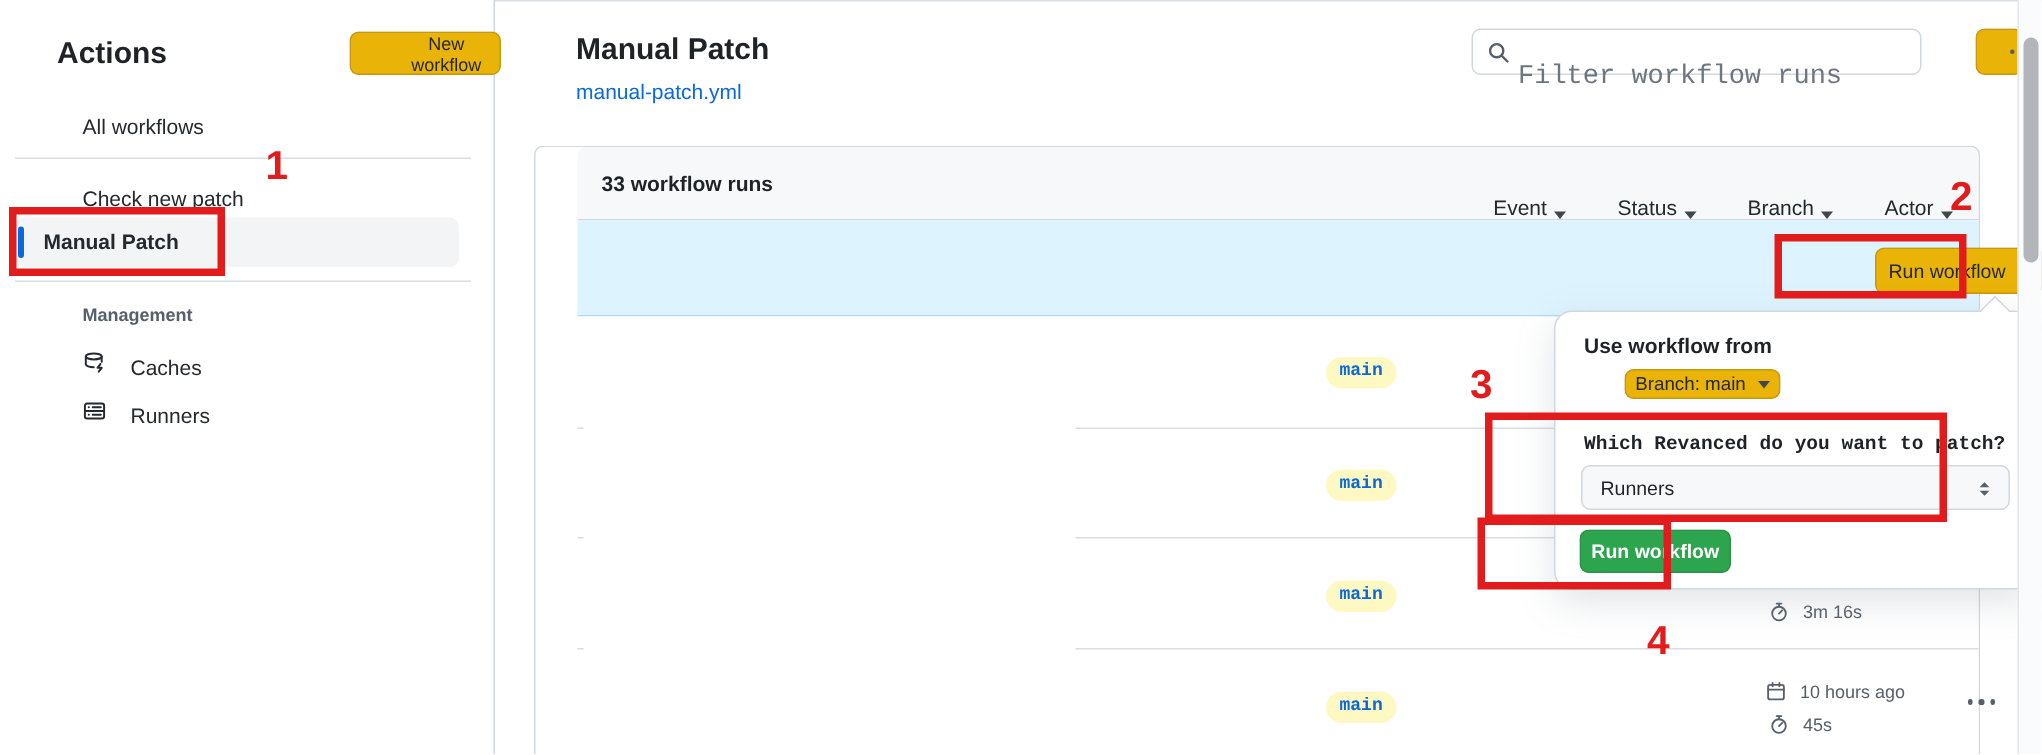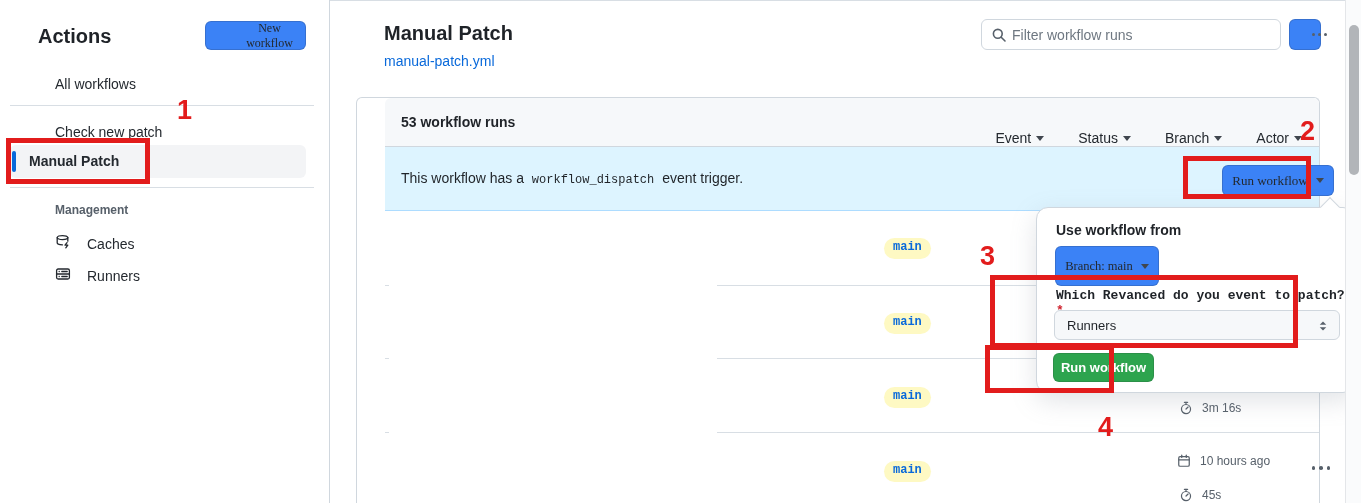--- a/index.html
+++ b/index.html
@@ -10,55 +10,55 @@
   .mono { font-family:"Liberation Mono","DejaVu Sans Mono",monospace; }
 
   
   .hairline { left:0; top:0; width:1361px; height:1px; background:#d8dee4; }
   .tab-indicator { left:170px; top:0; width:66px; height:3px; background:#fd8c73; border-radius:0 0 2px 2px; }
 
   
   .sidebar { left:0; top:0; width:330px; height:503px; border-right:1px solid #d0d7de; background:#fff; }
   .sb-title { left:10px; top:25px; font-size:20px; font-weight:700; }
   .btn { display:inline-flex; align-items:center; justify-content:center; gap:8px;
-         background:#3b82f6; border:1px solid rgba(31,35,40,.18); border-radius:6px;
-         color:#24292f; cursor:pointer; font-family:Liberation Serif, serif; }
+         background:#eab308; border:1px solid rgba(31,35,40,.18); border-radius:6px;
+         color:#24292f; cursor:pointer; font-family:Liberation Sans, sans-serif;margin-left:28px; }
   .new-wf-btn { left:205px; top:21px; width:101px; height:29px; font-size:12px; }
   .nav-label { font-size:14px; color:#24292f; }
   .sb-item-all { left:27px; top:76px; }
   .sb-div1 { left:10px; top:105px; width:304px; height:1px; background:#d8dee4; }
   .sb-item-check { left:27px; top:124px; }
   .sb-selected { left:10px; top:145px; width:296px; height:33px; background:#f3f4f6; border-radius:6px; }
   .sb-accent { position:absolute; left:2px; top:6px; width:4px; height:21px; background:#0969da; border-radius:3px; }
   .sb-selected .nav-label { position:absolute; left:19px; top:8px; font-weight:700; }
   .sb-div2 { left:10px; top:187px; width:304px; height:1px; background:#d8dee4; }
   .sb-mgmt { left:27px; top:203px; font-size:12px; font-weight:700; color:#57606a; }
   .sb-row { display:flex; align-items:center; gap:16px; }
   .sb-caches { left:27px; top:234px; }
   .sb-runners { left:27px; top:266px;justify-content:center; }
 
   
   .page-title { left:356px; top:22px; font-size:20px; font-weight:700; }
   .file-link { left:356px; top:53px; font-size:14px; color:#0969da; text-decoration:none; }
   .search-box { left:981px; top:19px; width:300px; height:31px; border:1px solid #d0d7de; border-radius:6px; background:#fff; }
   .search-box svg { position:absolute; left:9px; top:7px; }
-  .search-box input { position:absolute; left:30px; top:0; width:264px; height:29px; border:none; outline:none;
-                      font-size:14px; font-family:Liberation Sans, sans-serif; color:#1f2328; background:transparent; }
+  .search-box input { position:absolute; left:30px; top:16px; width:264px; height:29px; border:none; outline:none;
+                      font-size:18px; font-family:Liberation Mono, monospace; color:#1f2328; background:transparent; }
   .search-box input::placeholder { color:#6e7781; }
   .more-btn { left:1289px; top:19px; width:32px; height:31px; }
   .dots { display:flex; gap:3px; align-items:center; }
   .dots i { width:3px; height:3px; border-radius:50%; background:#57606a; }
 
   
   .runs-table { left:356px; top:97px; width:964px; height:406px; border:1px solid #d0d7de; border-bottom:none;
                 border-radius:6px 6px 0 0; background:#fff; }
   .tbl-head { position:relative; height:49px; background:#f6f8fa; border-bottom:1px solid #d0d7de; border-radius:6px 6px 0 0; }
   .runs-count { position:absolute; left:16px; top:16px; font-size:14px; font-weight:700; }
   .filters { position:absolute; right:17px; top:0; height:49px; display:flex; align-items:center; gap:34px; }
-  .filter { display:flex; align-items:center; gap:5px; font-size:14px; color:#24292f; cursor:pointer;margin-top:31px; }
+  .filter { display:flex; align-items:flex-end; gap:5px; font-size:14px; color:#24292f; cursor:pointer;margin-top:31px; }
   .caret { width:0; height:0; border-left:4px solid transparent; border-right:4px solid transparent; border-top:5px solid #40464e; }
 
   
   .banner { position:relative; height:64px; background:#ddf4ff; border-bottom:1px solid rgba(84,174,255,.35); }
   .banner-text { position:absolute; left:16px; top:23px; font-size:14px; color:#1f2328; }
   .banner-code { font-size:12px; padding:0 4px; }
   .run-wf-top { position:absolute; left:837px; top:18px; width:112px; height:31px; font-size:13px; font-weight:500; }
 
   
   .row { position:relative; background:#fff; }
@@ -70,21 +70,21 @@
   .kebab { position:absolute; left:922px; top:26px; width:28px; height:20px; display:flex; align-items:center;
            justify-content:center; cursor:pointer; background:none; border:none; }
   .kebab .dots { gap:4px; } .kebab i { width:3.5px; height:3.5px; }
 
   
   .popup { left:1036px; top:207px; width:319px; height:186px; background:#fff; border:1px solid #d0d7de;
            border-radius:12px; box-shadow:0 8px 24px rgba(140,149,159,.25); z-index:20; }
   .popup-caret { position:absolute; left:286px; top:-8px; width:14px; height:14px; background:#fff;
                  border-left:1px solid #d0d7de; border-top:1px solid #d0d7de; transform:rotate(45deg); }
   .popup-title { position:absolute; left:19px; top:14px; font-size:14px; font-weight:700; }
-  .branch-btn { position:absolute; left:18px; top:38px; width:104px; height:40px; font-size:12.5px; }
+  .branch-btn { position:absolute; left:18px; top:38px; width:104px; height:20px; font-size:12.5px; }
   .q-label { position:absolute; left:19px; top:80px; font-size:13px; font-weight:700; }
   .req { color:#cf222e; }
   .select { position:absolute; left:17px; top:102px; width:286px; height:30px; background:#f6f8fa;
             border:1px solid #d0d7de; border-radius:6px; cursor:pointer; }
   .select .sel-text { position:absolute; left:12px; top:7px; font-size:13px; color:#1f2328; }
   .select svg { position:absolute; right:9px; top:8px; }
   .green-btn { position:absolute; left:16px; top:145px; width:101px; height:29px; background:#2da44e;
                border:1px solid rgba(31,35,40,.15); border-radius:6px; color:#fff; font-size:13px; font-weight:700;
                display:flex; align-items:center; justify-content:center; cursor:pointer; font-family:inherit; }
 
@@ -167,21 +167,21 @@
     <span class="dots">
         <i></i>
         <i></i>
         <i></i>
       </span>
   </button>
 
   <div class="abs runs-table">
 
     <div class="tbl-head">
-      <span class="runs-count">53 workflow runs</span>
+      <span class="runs-count">33 workflow runs</span>
       <div class="filters">
         <span class="filter">
           <span>Event</span>
             <span class="caret"></span>
         </span>
         <span class="filter">
           <span>Status</span>
             <span class="caret"></span>
         </span>
         <span class="filter">
@@ -189,25 +189,20 @@
             <span class="caret"></span>
         </span>
         <span class="filter">
           <span>Actor</span>
             <span class="caret"></span>
         </span>
       </div>
     </div>
 
     <div class="banner">
-      <div class="banner-text">
-        <span>This workflow has a</span>
-        <span class="mono banner-code">workflow_dispatch</span>
-        <span>event trigger.</span>
-      </div>
       <button class="btn run-wf-top">
         <span>Run workflow</span>
         <span class="caret"></span>
       </button>
     </div>
 
     <div class="row" style="height:74px;">
       <span class="branch-badge mono" style="top:27px;">main</span>
     </div>
 
@@ -238,21 +233,21 @@
       <span class="branch-badge mono" style="top:29px;">main</span>
       <span class="meta" style="left:792px; top:22px;">
         <svg viewBox="0 0 16 16" width="14" height="14" fill="none" stroke="#57606a" stroke-width="1.4" stroke-linecap="round">
           <rect x="2" y="3" width="12" height="11" rx="1.5"></rect>
             <line x1="2" y1="6.6" x2="14" y2="6.6"></line>
           <line x1="5.4" y1="1.4" x2="5.4" y2="4"></line>
             <line x1="10.6" y1="1.4" x2="10.6" y2="4"></line>
         </svg>
         <span>10 hours ago</span>
       </span>
-      <span class="meta" style="left:794px; top:56px;">
+      <span class="meta" style="left:794px; top:44px;">
         <svg viewBox="0 0 16 16" width="14" height="14" fill="none" stroke="#57606a" stroke-width="1.4" stroke-linecap="round">
           <circle cx="8" cy="9.2" r="5.2"></circle>
             <line x1="8" y1="9.2" x2="10.4" y2="6.8"></line>
           <line x1="6.2" y1="1.6" x2="9.8" y2="1.6"></line>
             <line x1="8" y1="1.6" x2="8" y2="3.6"></line>
         </svg>
         <span>45s</span>
       </span>
       <button class="kebab">
         <span class="dots">
@@ -267,21 +262,21 @@
   <div class="abs popup">
     <span class="popup-caret"></span>
     <div class="popup-title">Use workflow from</div>
 
     <button class="btn branch-btn">
       <span>Branch: main</span>
       <span class="caret"></span>
     </button>
 
     <div class="q-label mono">
-      <span>Which Revanced do you event to patch?</span>
+      <span>Which Revanced do you want to patch?</span>
       <span class="req">*</span>
     </div>
 
     <div class="select">
       <span class="sel-text">Runners</span>
       <svg viewBox="0 0 16 16" width="14" height="14" fill="#57606a">
         <path d="M4.3 6.6L8 2.9l3.7 3.7z"></path>
           <path d="M4.3 9.4L8 13.1l3.7-3.7z"></path>
       </svg>
     </div>

